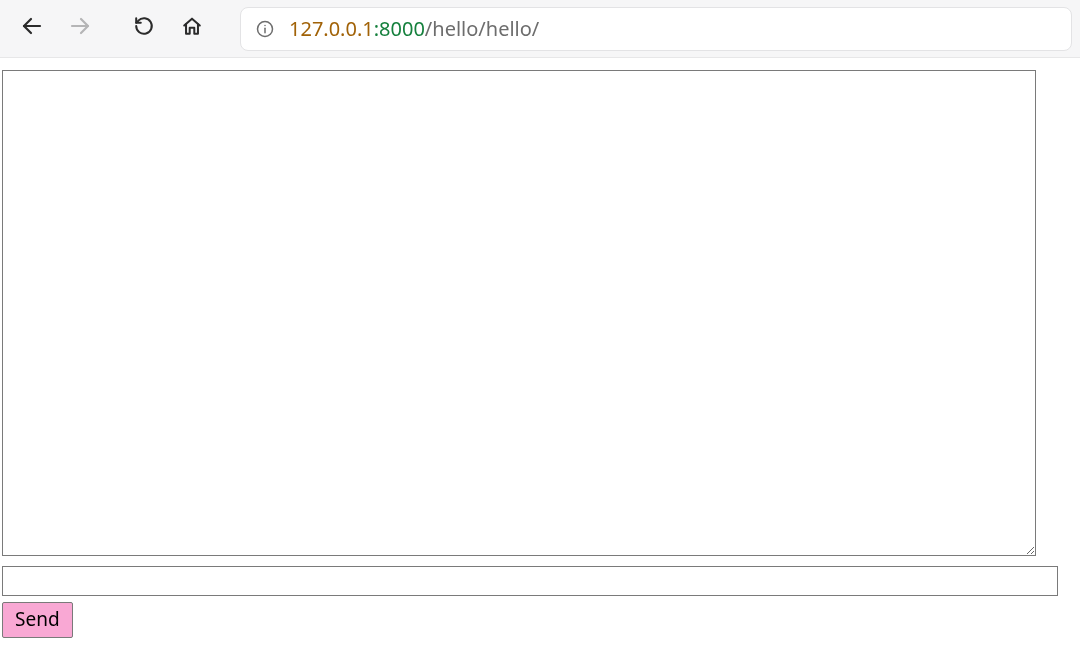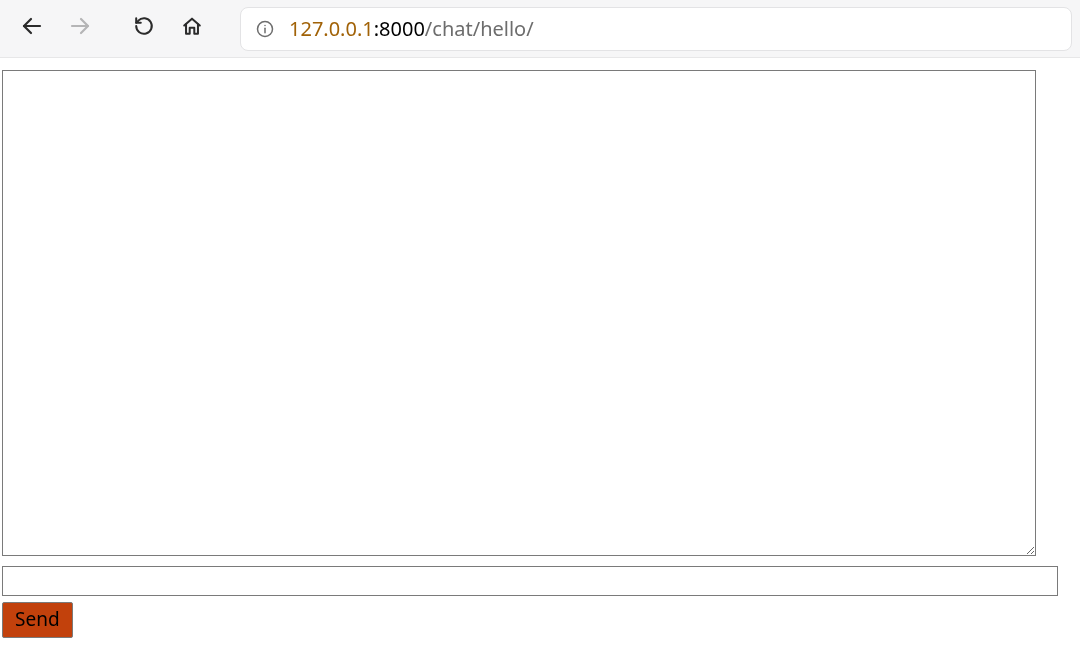--- a/index.html
+++ b/index.html
@@ -42,21 +42,21 @@
       display: flex;
       align-items: center;
       padding: 0 14px;
       font-size: 20px;
       color: #3c3c3c;
       gap: 14px;
     }
     .address-bar .info-icon { color: #6d6d6d; display:flex; align-items:center; }
     .address-bar .url-text { white-space: nowrap; }
     .url-host { color: #a16207; }
-    .url-port { color: #000000; }
+    .url-port { color: #15803d; }
     .url-path { color: #6d6d6d; }
 
     
     .page {
       padding: 12px 2px 2px 2px;
     }
 
     .chat-log {
       width: 1034px;
       height: 486px;
@@ -95,21 +95,21 @@
       padding: 2px 6px;
       display: block;
     }
 
     .send-row {
       margin-top: 6px;
     }
     .send-btn {
       font-size: 19px;
       padding: 3px 12px 5px 12px;
-      background: #c2410c;
+      background: #f9a8d4;
       border: 1px solid #7a7a7a;
       border-radius: 2px;
       cursor: pointer;
       font-family: inherit;
     }
   </style>
 </head>
 <body>
 
 <div class="toolbar">
@@ -149,21 +149,21 @@
 
   <div class="address-bar">
     <span class="info-icon">
       <svg width="20" height="20" viewBox="0 0 24 24" fill="none" stroke="currentColor" stroke-width="1.8" stroke-linecap="round" stroke-linejoin="round">
         <circle cx="12" cy="12" r="9"></circle>
         <line x1="12" y1="11" x2="12" y2="16.5"></line>
         <circle cx="12" cy="7.7" r="0.9" fill="currentColor" stroke="none"></circle>
       </svg>
     </span>
     <span class="url-text">
-      <span class="url-host">127.0.0.1</span><span class="url-port">:8000</span><span class="url-path">/chat/hello/</span>
+      <span class="url-host">127.0.0.1</span><span class="url-port">:8000</span><span class="url-path">/hello/hello/</span>
     </span>
   </div>
 </div>
 
 <div class="page">
   <textarea class="chat-log" style=""></textarea>
 
   <div class="msg-row">
     <input type="text" class="msg-input" value="" style="">
   </div>

